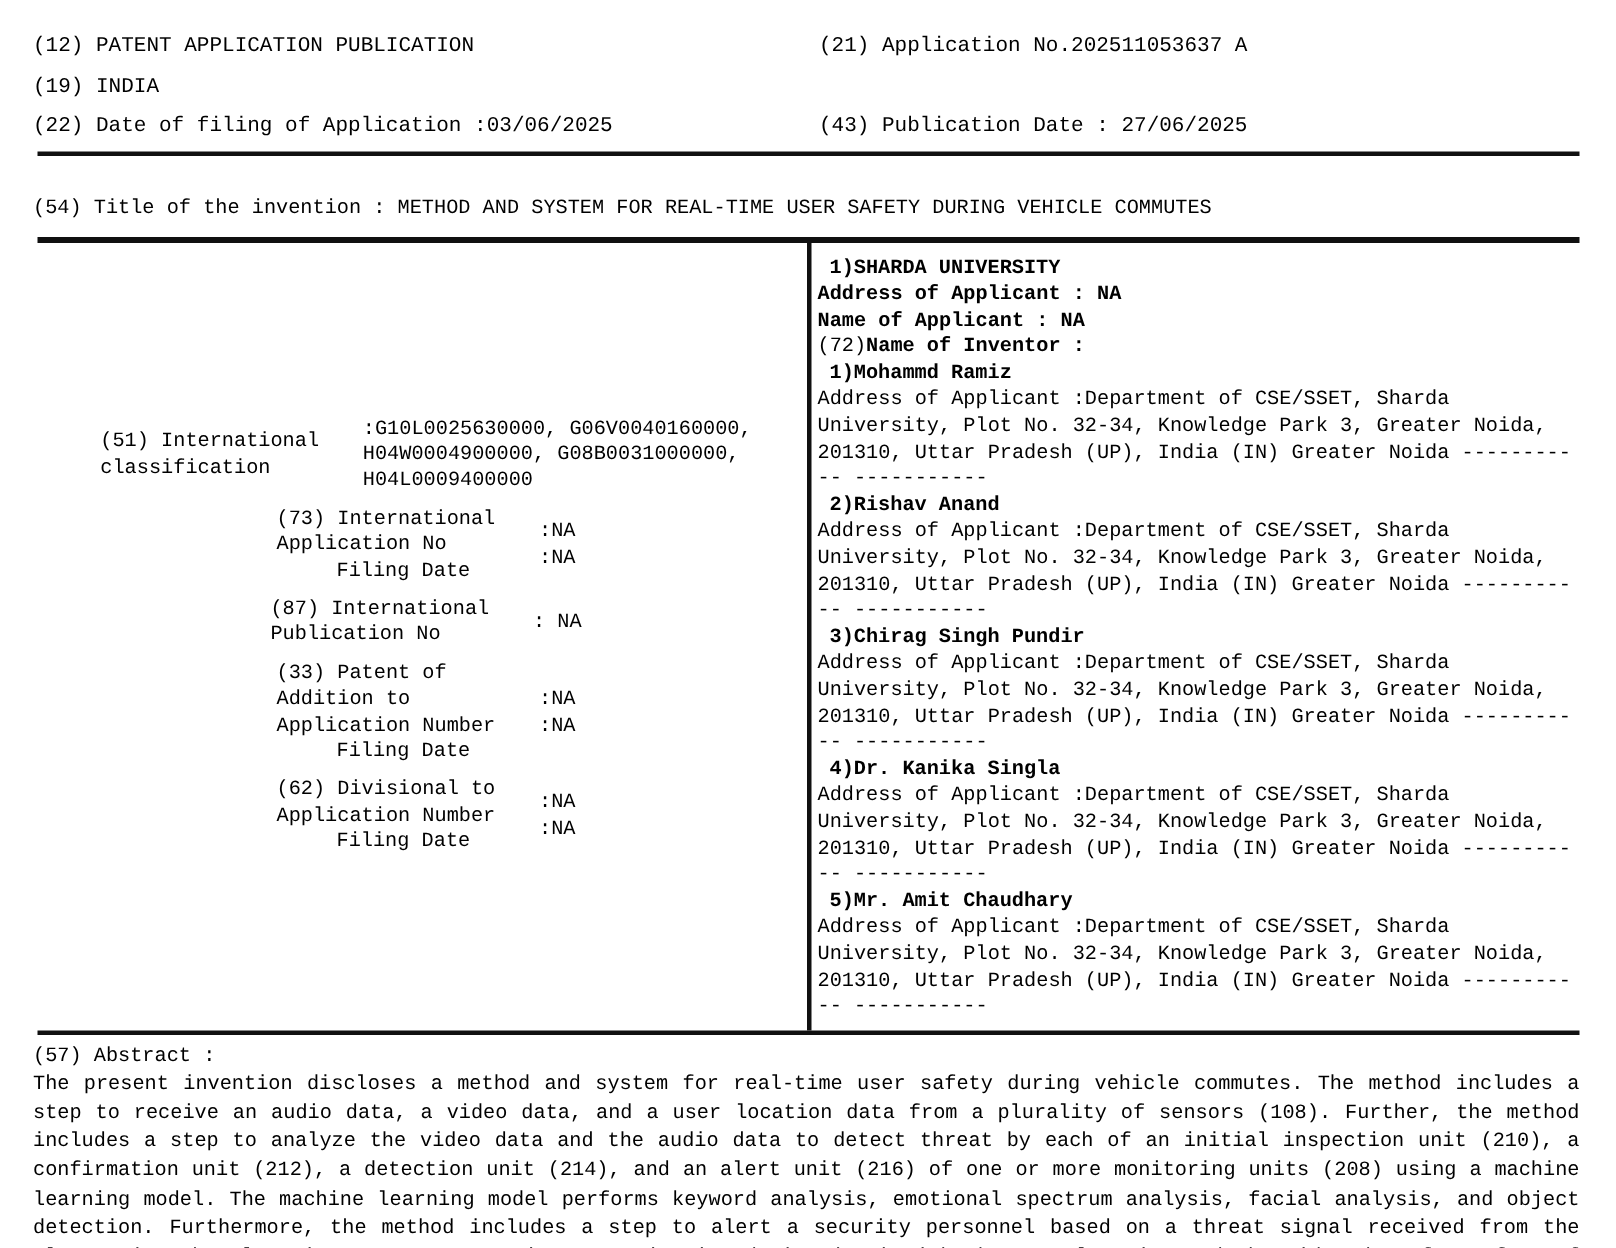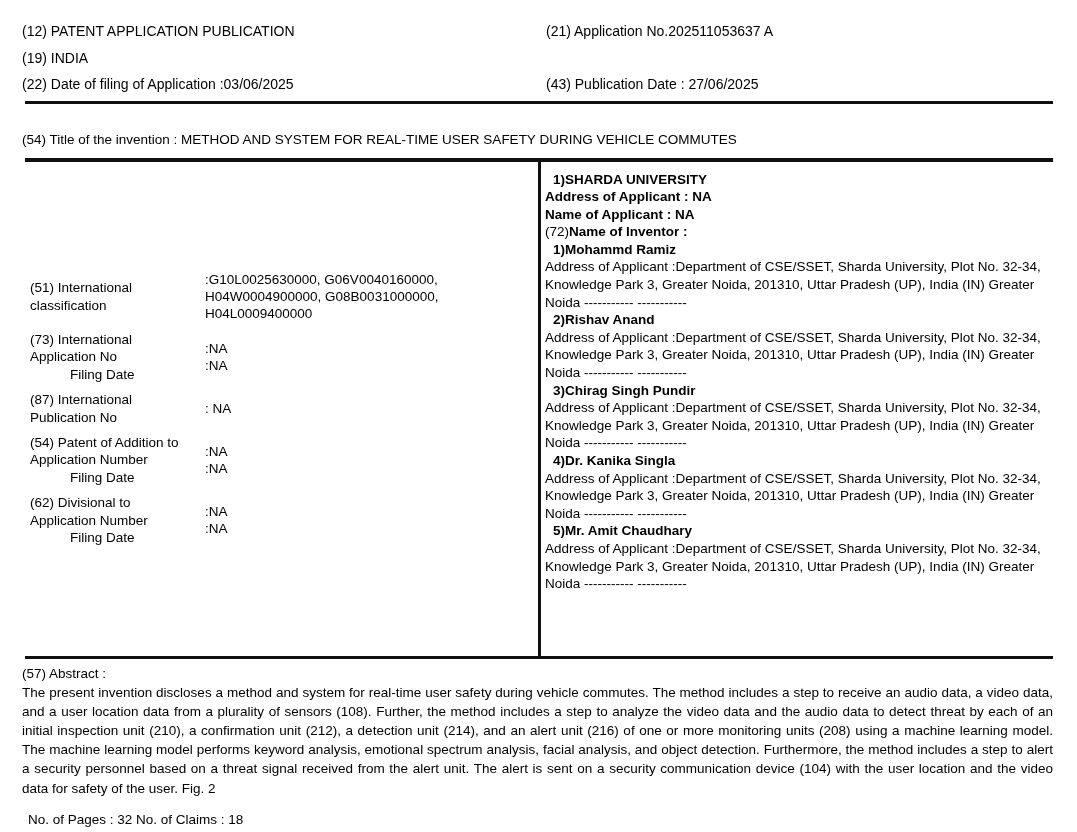--- a/index.html
+++ b/index.html
@@ -1,20 +1,20 @@
 <!DOCTYPE html>
 <html><head>
 <meta charset="utf-8">
 <style>
   html,body{margin:0;padding:0;background:#ffffff;}
   .page{
     position:relative;
     width:1077px;height:832px;
     background:#ffffff;color:#000;
-    font-family:Liberation Sans, sans-serif;
+    font-family:Liberation Mono, monospace;
     font-size:13.5px;
     overflow:hidden;
     box-sizing:border-box;
   }
   .content{padding:0 24px 0 22px;}
   
   .header{padding-top:18px;}
   .header-grid{display:flex;}
   .header-col-left{width:524px;}
   .header-col-right{flex:1;}
@@ -25,20 +25,21 @@
   .rule-2{height:4px;}
   .rule-3{height:3px;}
   
   .title-row{padding:28px 0 11px 0;font-size:13.5px;white-space:nowrap;}
   
   .main-table{display:flex;align-items:stretch;min-height:494px;}
   .left-col{
     width:516px;box-sizing:border-box;
     display:flex;flex-direction:column;justify-content:center;
     padding-left:8px;
+    align-items:center;
   }
   .divider{width:3px;background:#101010;}
   .right-col{flex:1;box-sizing:border-box;padding:9px 4px 6px 4px;line-height:17.6px;}
   .b-row{display:flex;align-items:center;margin:4px 0;}
   .b-label{width:175px;line-height:17.4px;}
   .b-value{flex:1;line-height:17.4px;}
   .b-line{display:block;}
   .b-line.indent{padding-left:40px;}
   .r-line{display:block;}
   .r-name{font-weight:bold;padding-left:8px;}
@@ -113,21 +114,21 @@
             <span class="b-line">(87) International</span>
             <span class="b-line">Publication No</span>
           </div>
           <div class="b-value">
             <span class="b-line">: NA</span>
           </div>
         </div>
 
         <div class="b-row">
           <div class="b-label">
-            <span class="b-line">(54) Patent of Addition to</span>
+            <span class="b-line">(33) Patent of Addition to</span>
             <span class="b-line">Application Number</span>
             <span class="b-line indent">Filing Date</span>
           </div>
           <div class="b-value">
             <span class="b-line">:NA</span>
             <span class="b-line">:NA</span>
           </div>
         </div>
 
         <div class="b-row">

